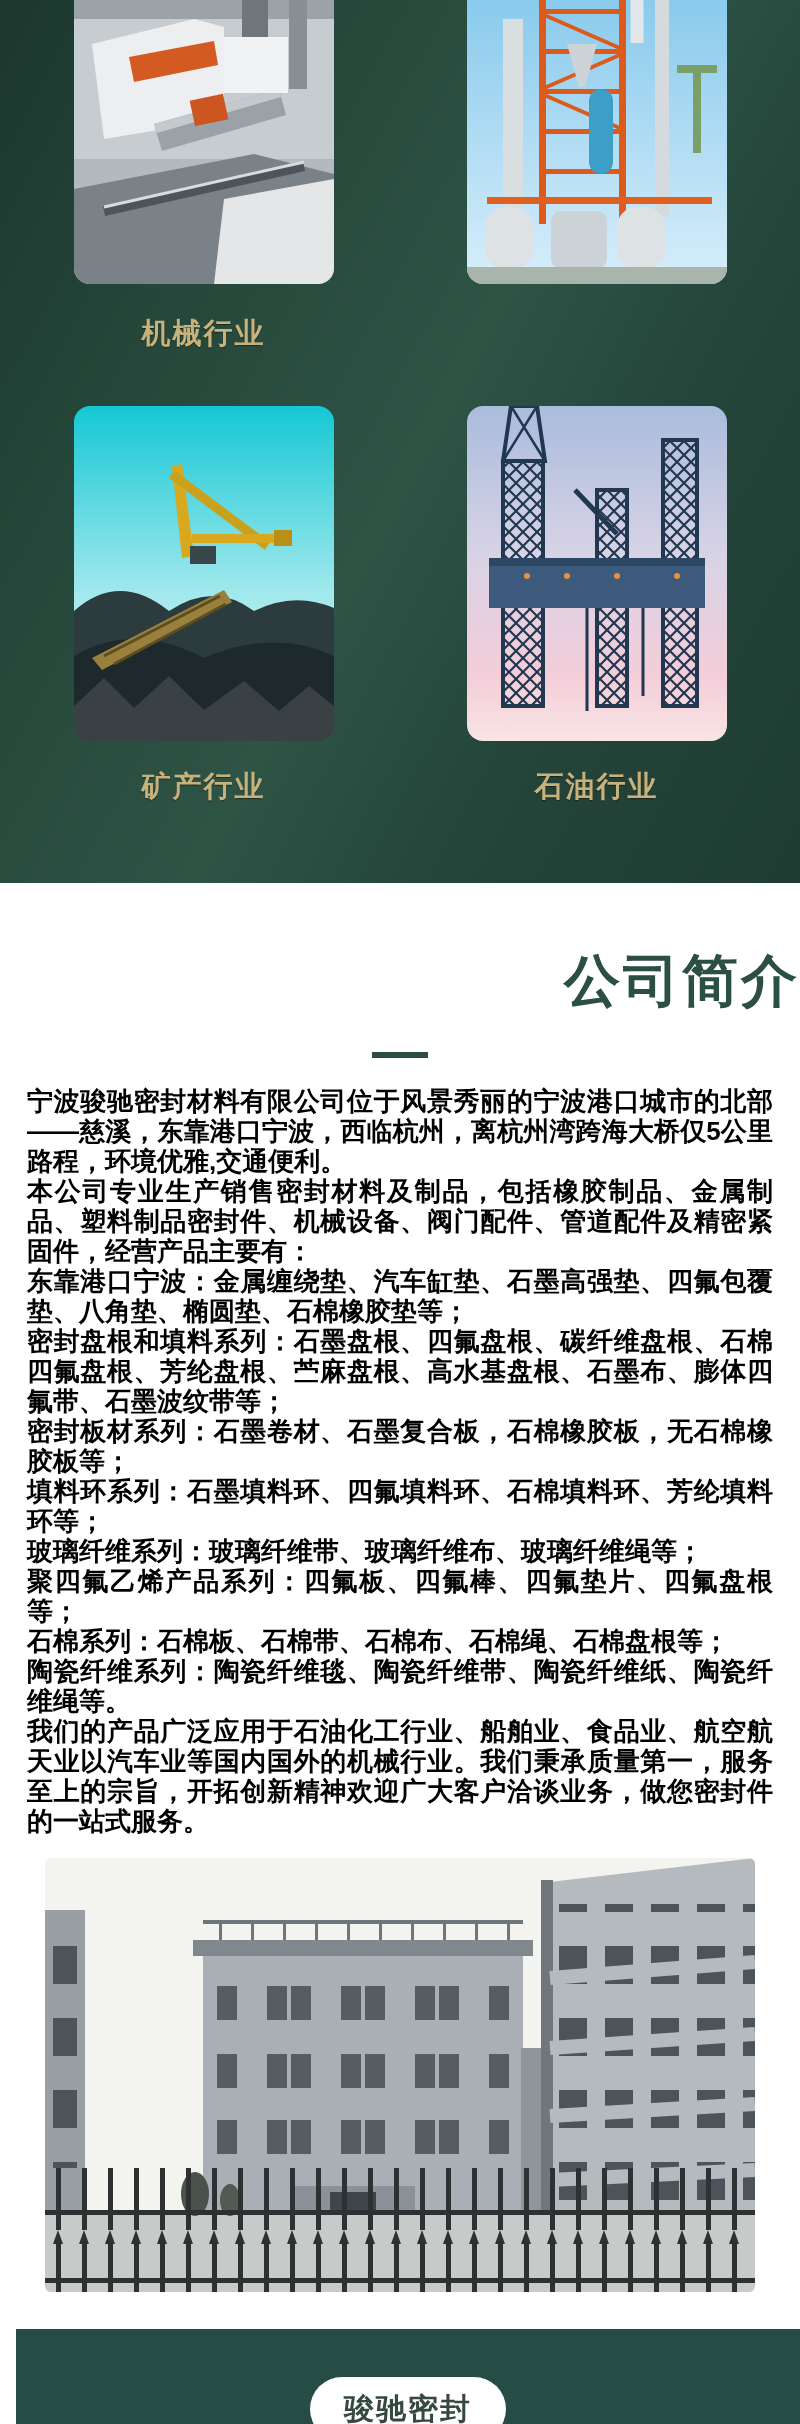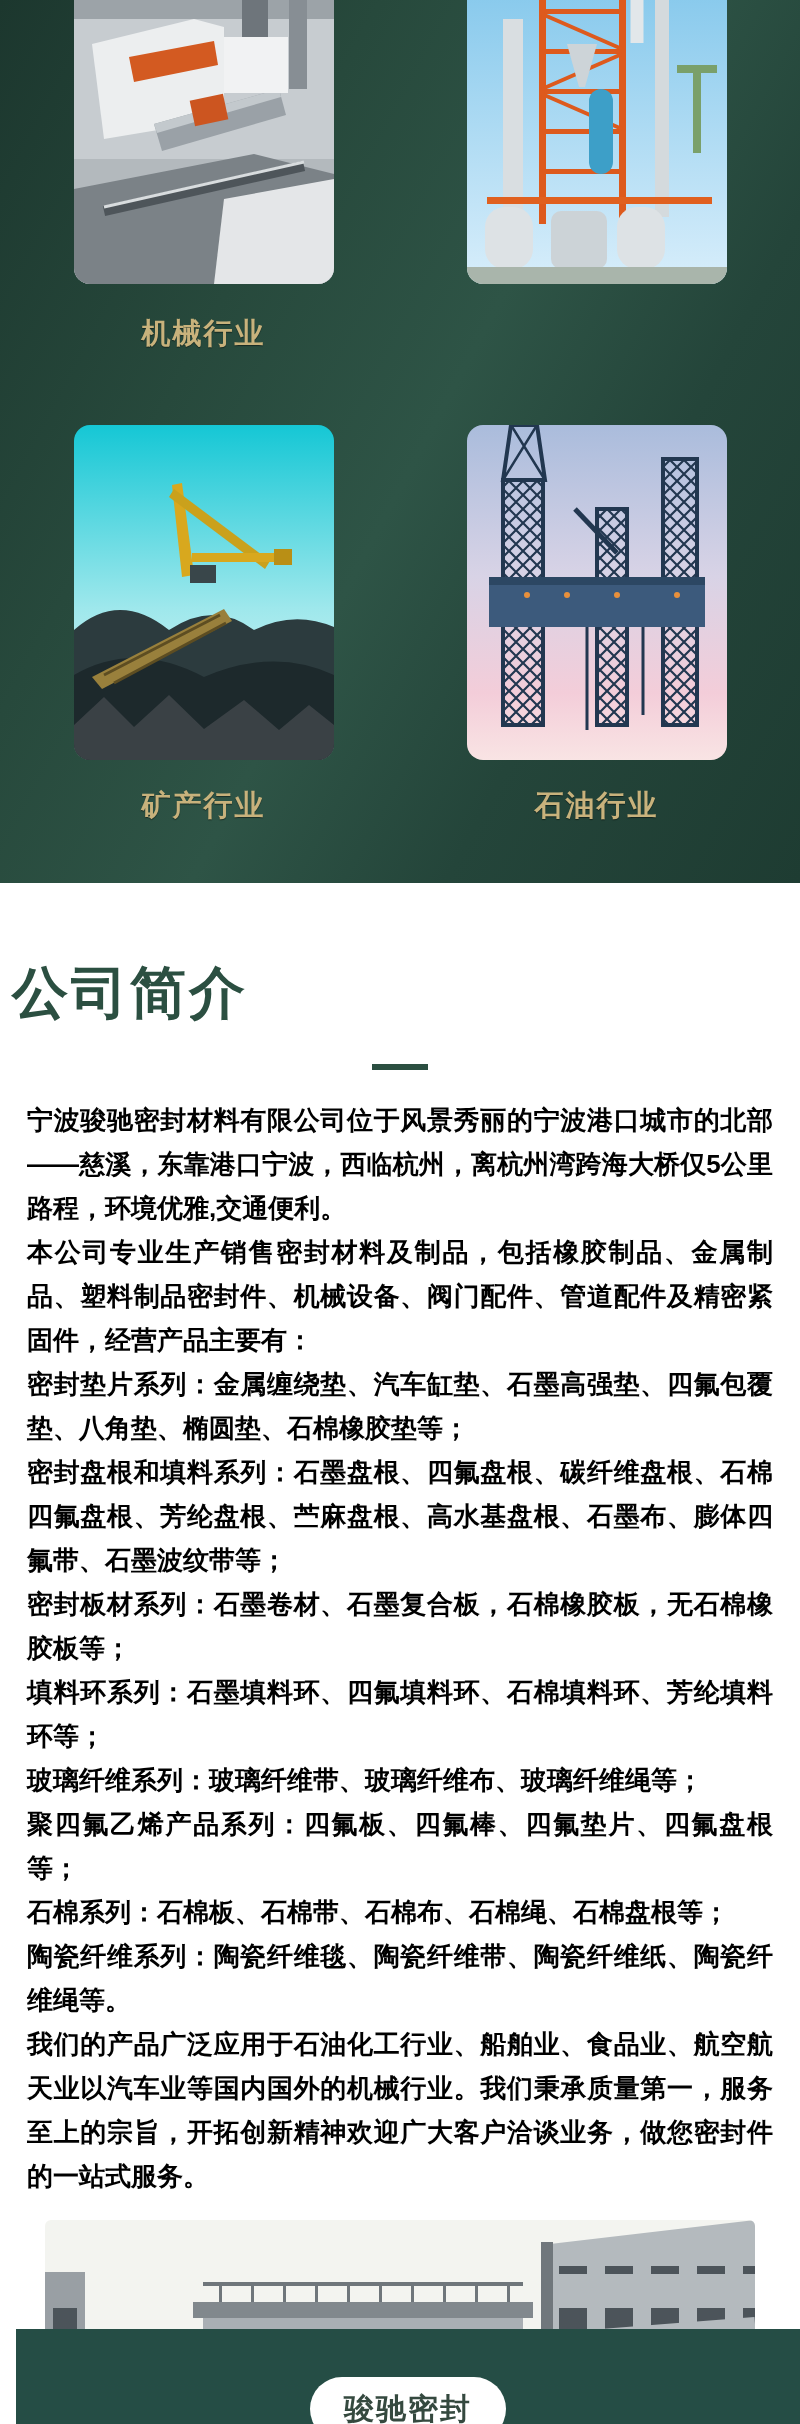--- a/index.html
+++ b/index.html
@@ -37,47 +37,47 @@
     overflow:hidden;
     display:block;
   }
   .industry-img svg{display:block;width:260px;height:335px;}
   .industry-label{
     font-family:"Liberation Serif","DejaVu Serif",serif;
     font-size:29px;
     line-height:40px;
     text-align:center;
     color:var(--label-gold,#c8b27c);
-    margin:29px 0 72px;
+    margin:29px 0 53px;
     letter-spacing:2px;
     text-shadow:0 1px 1px rgba(0,0,0,.45);
     font-weight:bold;
   }
   .row2 .industry-label{margin:25px 0 8px;}
 
   
   .about{padding-top:62px;}
   .page-title{
-    margin:12px;
+    margin:0;
     font-size:56px;
     line-height:72px;
-    text-align:left;
+    text-align:right;
     font-weight:bold;
     color:var(--title-green,#2b4f41);
     letter-spacing:3px;
   }
   .title-divider{
     width:56px;height:6px;
     background:var(--title-green,#2b4f41);
     margin:35px auto 0;
   }
   .intro{
     margin:28px 27px 0;
     font-size:26px;
-    line-height:44px;
+    line-height:30px;
     font-weight:700;
     color:var(--body-text,#000000);
     text-align:justify;
   }
   .intro p{margin:0;}
 
   .factory-photo{
     width:710px;height:434px;
     margin:22px auto 0;
     border-radius:6px;
@@ -234,21 +234,21 @@
     </div>
   </section>
 
   <section class="about">
     <h1 class="page-title">公司简介</h1>
     <div class="title-divider"></div>
 
     <div class="intro">
       <p>宁波骏驰密封材料有限公司位于风景秀丽的宁波港口城市的北部——慈溪，东靠港口宁波，西临杭州，离杭州湾跨海大桥仅5公里路程，环境优雅,交通便利。</p>
       <p>本公司专业生产销售密封材料及制品，包括橡胶制品、金属制品、塑料制品密封件、机械设备、阀门配件、管道配件及精密紧固件，经营产品主要有：</p>
-      <p>密封垫片系列：金属缠绕垫、汽车缸垫、石墨高强垫、四氟包覆垫、八角垫、椭圆垫、石棉橡胶垫等；</p>
+      <p>东靠港口宁波：金属缠绕垫、汽车缸垫、石墨高强垫、四氟包覆垫、八角垫、椭圆垫、石棉橡胶垫等；</p>
       <p>密封盘根和填料系列：石墨盘根、四氟盘根、碳纤维盘根、石棉四氟盘根、芳纶盘根、苎麻盘根、高水基盘根、石墨布、膨体四氟带、石墨波纹带等；</p>
       <p>密封板材系列：石墨卷材、石墨复合板，石棉橡胶板，无石棉橡胶板等；</p>
       <p>填料环系列：石墨填料环、四氟填料环、石棉填料环、芳纶填料环等；</p>
       <p>玻璃纤维系列：玻璃纤维带、玻璃纤维布、玻璃纤维绳等；</p>
       <p>聚四氟乙烯产品系列：四氟板、四氟棒、四氟垫片、四氟盘根等；</p>
       <p>石棉系列：石棉板、石棉带、石棉布、石棉绳、石棉盘根等；</p>
       <p>陶瓷纤维系列：陶瓷纤维毯、陶瓷纤维带、陶瓷纤维纸、陶瓷纤维绳等。</p>
       <p>我们的产品广泛应用于石油化工行业、船舶业、食品业、航空航天业以汽车业等国内国外的机械行业。我们秉承质量第一，服务至上的宗旨，开拓创新精神欢迎广大客户洽谈业务，做您密封件的一站式服务。</p>
     </div>
 

